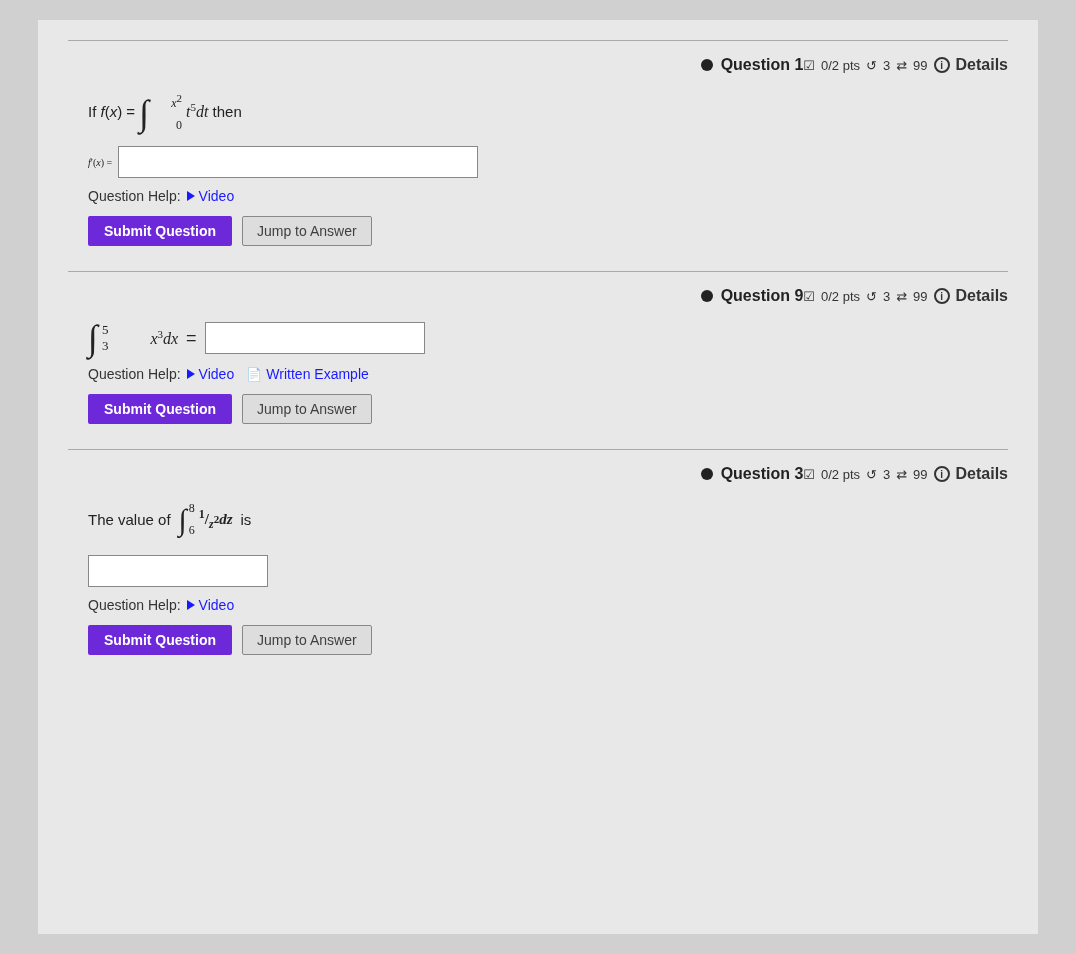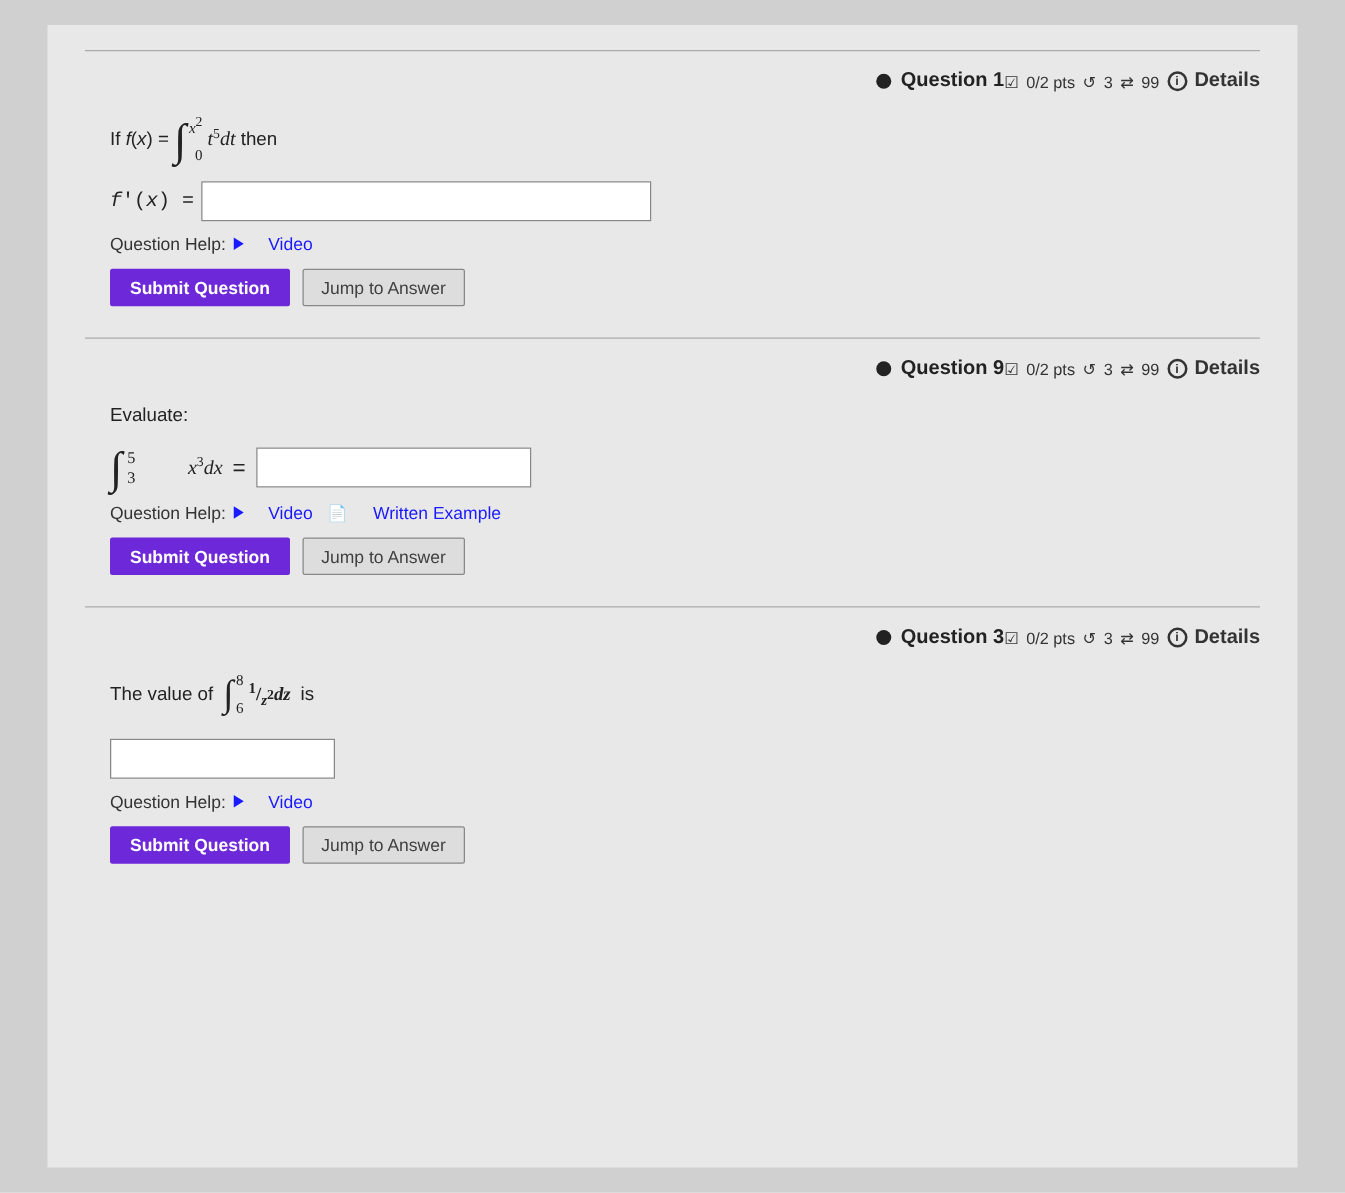--- a/index.html
+++ b/index.html
@@ -86,21 +86,21 @@
       margin: 10px 0 12px 0;
       display: flex;
       align-items: center;
       gap: 6px;
     }
     .help-link {
       color: #1a1aff;
       text-decoration: none;
       display: flex;
       align-items: center;
-      gap: 20px;
+      gap: 4px;
       font-size: 14px;
     }
     .play-icon {
       width: 0;
       height: 0;
       border-top: 5px solid transparent;
       border-bottom: 5px solid transparent;
       border-left: 8px solid #1a1aff;
       display: inline-block;
     }
@@ -195,29 +195,29 @@
         <span class="info-circle">i</span>
         <span class="details-link">Details</span>
       </div>
     </div>
     <div class="question-body">
       <div class="question-text">
         If <em>f</em>(<em>x</em>) = 
         <span style="display:inline-flex; align-items:center; gap:2px; vertical-align:middle;">
           <span class="integral-sym">∫</span>
           <span class="integral-limits">
-            <span class="integral-upper" style="font-size:12px; font-family:'Times New Roman',serif;"><em>x</em><sup>2</sup></span>
+            <span class="integral-upper" style="font-size:12px; font-family:'Times New Roman',serif;margin-left:20px;"><em>x</em><sup>2</sup></span>
             <span class="integral-lower" style="font-size:12px; font-family:'Times New Roman',serif;">0</span>
           </span>
           <span class="integral-expr"><em>t</em><sup>5</sup><em>dt</em></span>
         </span>
         then
       </div>
       <div class="eq-input">
-        <span style="font-family:Liberation Mono, monospace; font-size:16px;"><em>f</em>′(<em>x</em>) =</span>
+        <span style="font-family:Liberation Serif, serif; font-size:10px;"><em>f</em>′(<em>x</em>) =</span>
         <input type="text" class="answer-input answer-input-wide" style="">
       </div>
       <div class="question-help">
         <span>Question Help:</span>
         <a href="#" class="help-link">
           <span class="play-icon"></span>
           <span>Video</span>
         </a>
       </div>
       <div class="btn-row">
@@ -238,21 +238,20 @@
         <span>0/2 pts</span>
         <span>↺</span>
         <span>3</span>
         <span>⇄</span>
         <span>99</span>
         <span class="info-circle">i</span>
         <span class="details-link">Details</span>
       </div>
     </div>
     <div class="question-body">
-      <div class="question-text">Evaluate:</div>
       <div class="integral-display">
         <span class="integral-sym">∫</span>
         <span class="integral-limits">
           <span class="integral-upper" style="font-size:13px; font-family:'Times New Roman',serif;">5</span>
           <span class="integral-lower" style="font-size:13px; font-family:'Times New Roman',serif;">3</span>
         </span>
         <span class="integral-expr" style="margin-right:4px;margin-left:36px;"><em>x</em><sup>3</sup><em>dx</em></span>
         <span style="font-size:18px; margin-right:4px;">=</span>
         <input type="text" class="answer-input" style="width: 220px;">
       </div>

